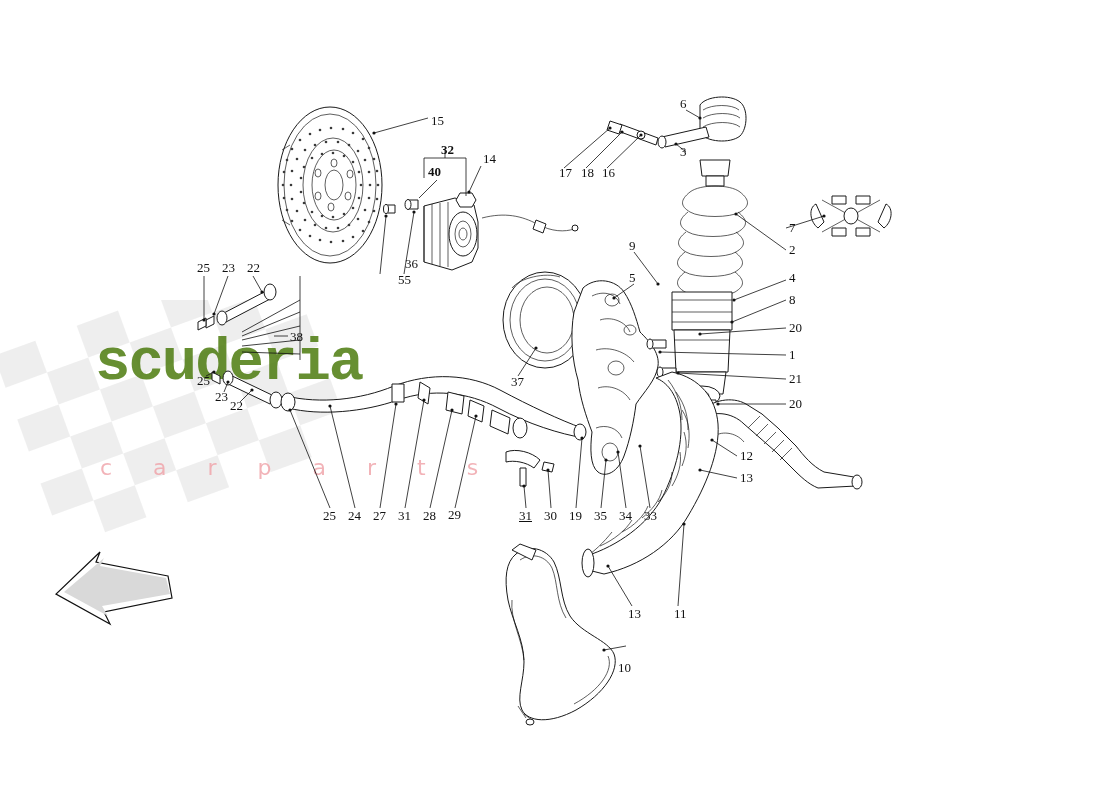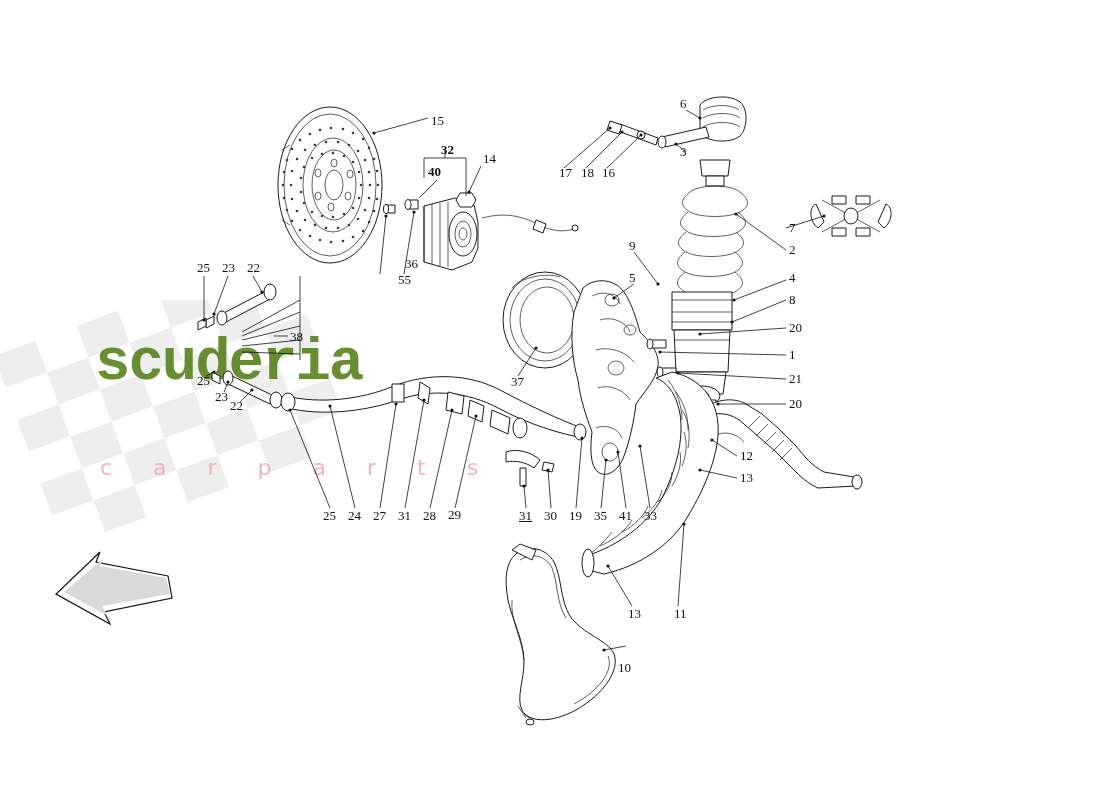--- a/index.html
+++ b/index.html
@@ -511,20 +511,20 @@
     <span class="num" style="left:323px;top:509px;">25</span>
     <span class="num" style="left:348px;top:509px;">24</span>
     <span class="num" style="left:373px;top:509px;">27</span>
     <span class="num" style="left:398px;top:509px;">31</span>
     <span class="num" style="left:423px;top:509px;">28</span>
     <span class="num" style="left:448px;top:508px;">29</span>
     <span class="num" style="left:519px;top:509px;text-decoration:underline;">31</span>
     <span class="num" style="left:544px;top:509px;">30</span>
     <span class="num" style="left:569px;top:509px;">19</span>
     <span class="num" style="left:594px;top:509px;">35</span>
-    <span class="num" style="left:619px;top:509px;">41</span>
+    <span class="num" style="left:619px;top:509px;">34</span>
     <span class="num" style="left:644px;top:509px;">33</span>
     <span class="num" style="left:628px;top:607px;">13</span>
     <span class="num" style="left:674px;top:607px;">11</span>
     <span class="num" style="left:618px;top:637px;margin-top:24px;">10</span>
   </div>
 
 </div>
 
 </body></html>

